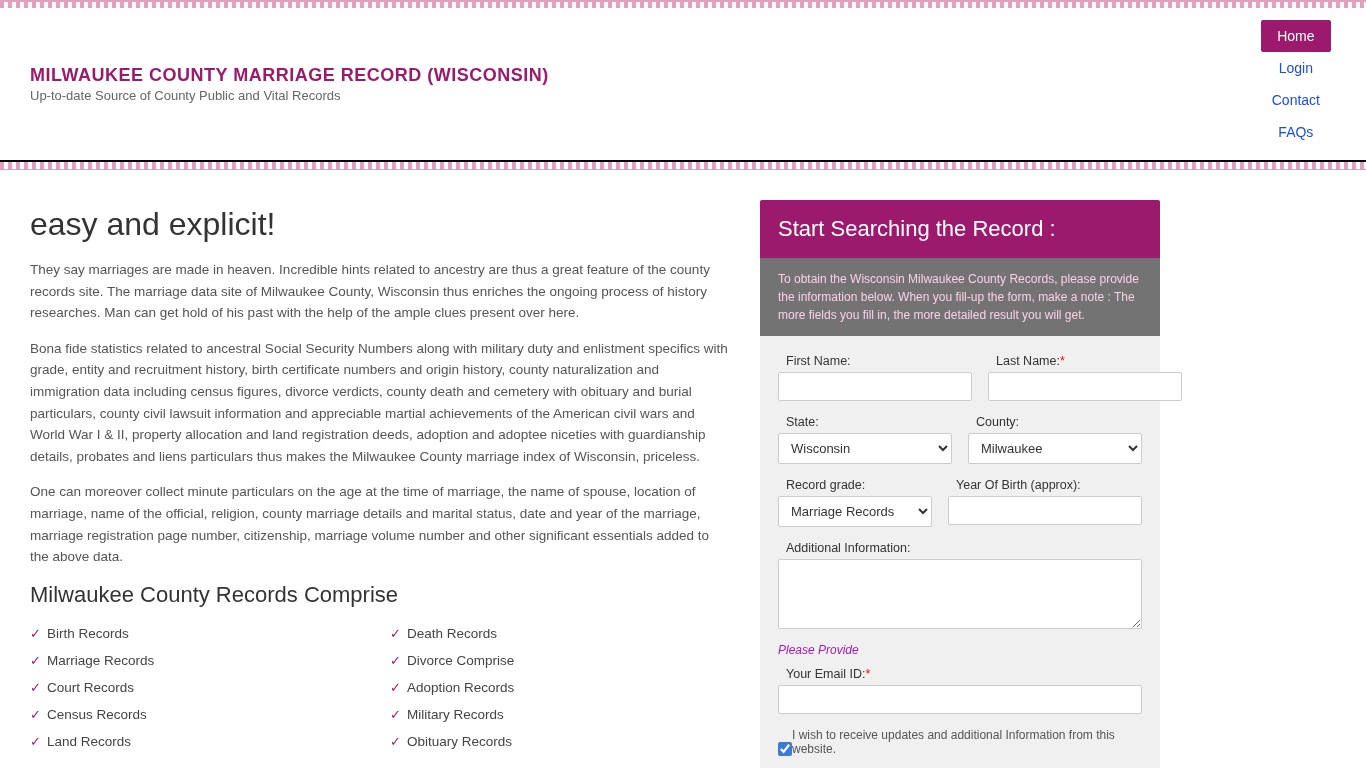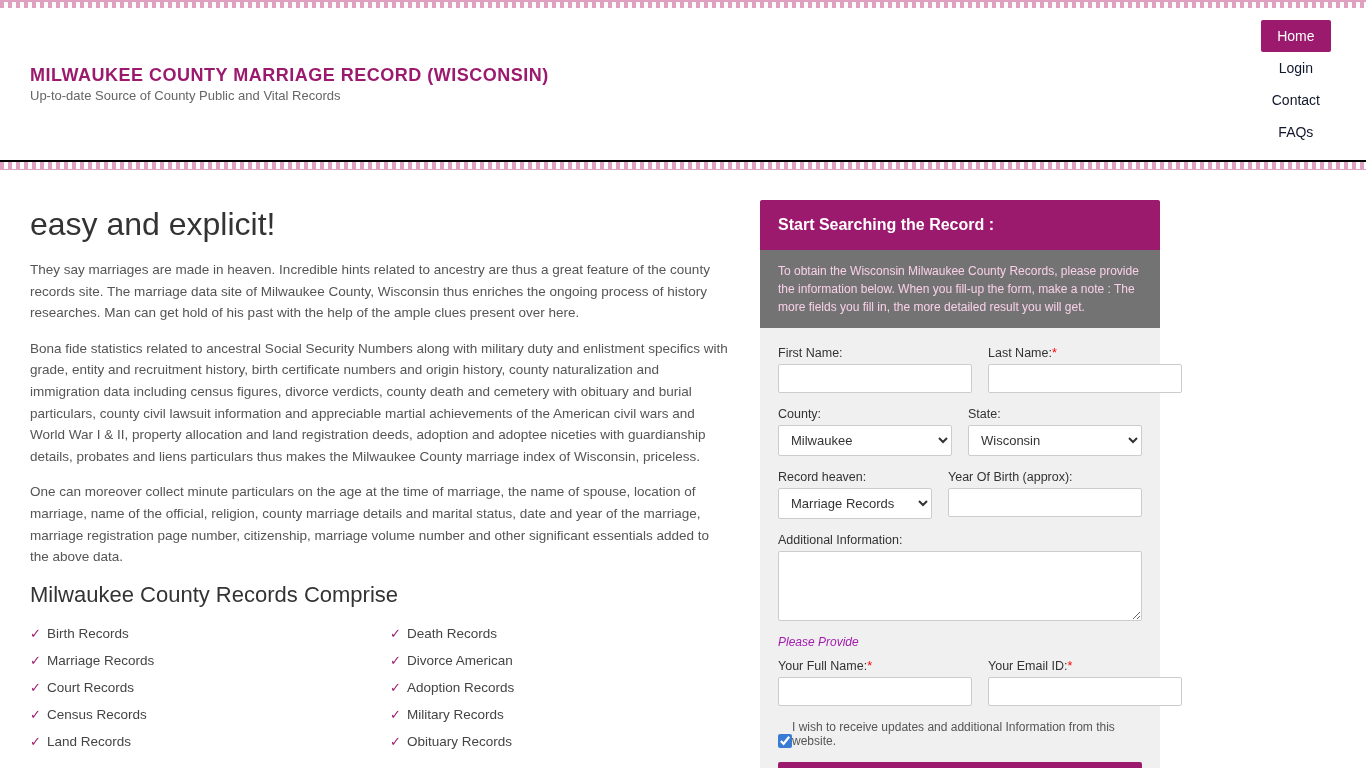--- a/index.html
+++ b/index.html
@@ -28,21 +28,21 @@
       letter-spacing: 0.5px;
     }
     .header-left .site-subtitle {
       color: #666;
       font-size: 13px;
       margin-top: 2px;
     }
     nav { display: flex; align-items: center; gap: 0; flex-direction: column; }
     nav a {
       text-decoration: none;
-      color: #0f172a;
+      color: #1d4ed8;
       padding: 8px 16px;
       font-size: 14px;
     }
     nav a.active {
       background: #9c1a6e;
       color: #fff;
       border-radius: 2px;
     }
 
     
@@ -109,22 +109,22 @@
       width: 400px;
       flex-shrink: 0;
     }
     .form-header {
       background: #9c1a6e;
       padding: 16px 18px;
       border-radius: 2px 2px 0 0;
     }
     .form-header h2 {
       color: #fff;
-      font-size: 16px;
-      font-weight: 700;
+      font-size: 22px;
+      font-weight: 400;
     }
     .form-desc-box {
       background: #737373;
       padding: 12px 18px;
       font-size: 12px;
       color: #f9d0e8;
       line-height: 1.5;
     }
     .form-body {
       background: #f0f0f0;
@@ -138,20 +138,21 @@
     }
     .form-group {
       flex: 1;
       display: flex;
       flex-direction: column;
     }
     .form-group label {
       font-size: 12.5px;
       color: #333;
       margin-bottom: 4px;
+      margin-left: 8px;
     }
     .form-group label .required { color: red; }
     .form-group input[type="text"],
     .form-group select,
     .form-group textarea {
       padding: 6px 8px;
       border: 1px solid #ccc;
       border-radius: 2px;
       font-size: 13px;
       background: #fff;
@@ -234,21 +235,21 @@
       <div class="record-item">
         <span class="checkmark">✓</span>
         <span>Death Records</span>
       </div>
       <div class="record-item">
         <span class="checkmark">✓</span>
         <span>Marriage Records</span>
       </div>
       <div class="record-item">
         <span class="checkmark">✓</span>
-        <span>Divorce American</span>
+        <span>Divorce Comprise</span>
       </div>
       <div class="record-item">
         <span class="checkmark">✓</span>
         <span>Court Records</span>
       </div>
       <div class="record-item">
         <span class="checkmark">✓</span>
         <span>Adoption Records</span>
       </div>
       <div class="record-item">
@@ -286,40 +287,40 @@
         <div class="form-group">
           <label>
             <span>Last Name:</span><span class="required">*</span>
           </label>
           <input type="text" style="">
         </div>
       </div>
 
       <div class="form-row">
         <div class="form-group">
+          <label>State:</label>
+          <select>
+            <option>Wisconsin</option>
+            <option>Illinois</option>
+            <option>Minnesota</option>
+          </select>
+        </div>
+        <div class="form-group">
           <label>County:</label>
           <select>
             <option>Milwaukee</option>
             <option>Dane</option>
             <option>Waukesha</option>
           </select>
         </div>
-        <div class="form-group">
-          <label>State:</label>
-          <select>
-            <option>Wisconsin</option>
-            <option>Illinois</option>
-            <option>Minnesota</option>
-          </select>
-        </div>
       </div>
 
       <div class="form-row">
         <div class="form-group">
-          <label>Record heaven:</label>
+          <label>Record grade:</label>
           <select>
             <option>Marriage Records</option>
             <option>Birth Records</option>
             <option>Death Records</option>
             <option>Divorce Records</option>
           </select>
         </div>
         <div class="form-group">
           <label>Year Of Birth (approx):</label>
           <input type="text" style="">
@@ -329,26 +330,20 @@
       <div class="form-group full-width" style="margin-bottom:14px;">
         <label>Additional Information:</label>
         <textarea style=""></textarea>
       </div>
 
       <div class="please-provide">Please Provide</div>
 
       <div class="form-row">
         <div class="form-group">
           <label>
-            <span>Your Full Name:</span><span class="required">*</span>
-          </label>
-          <input type="text" style="">
-        </div>
-        <div class="form-group">
-          <label>
             <span>Your Email ID:</span><span class="required">*</span>
           </label>
           <input type="text" style="">
         </div>
       </div>
 
       <div class="checkbox-row">
         <input type="checkbox" checked="" style="">
         <span>I wish to receive updates and additional Information from this website.</span>
       </div>

